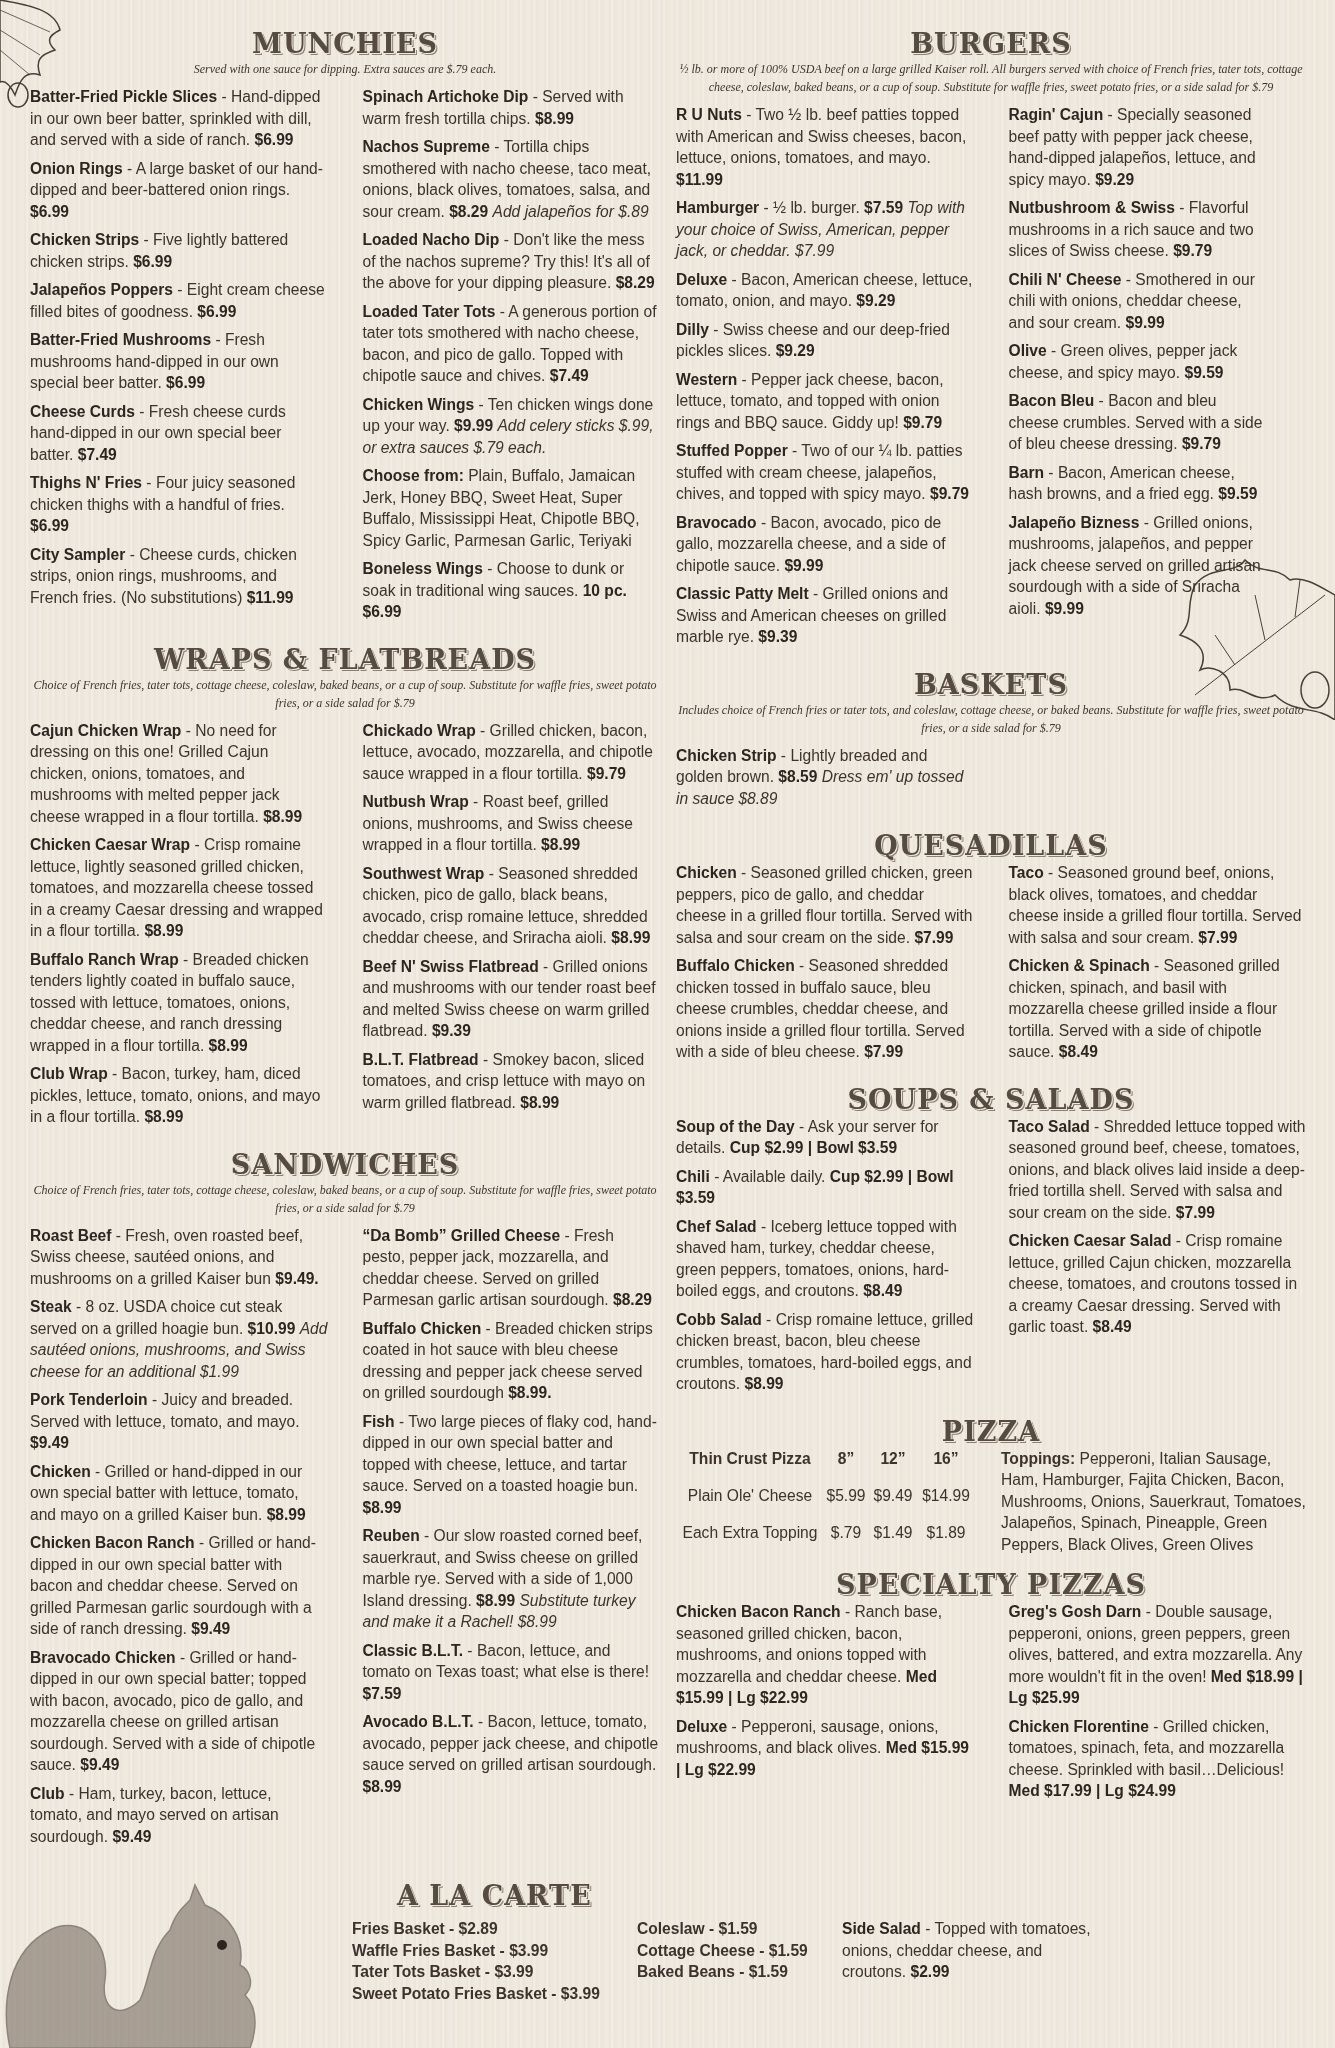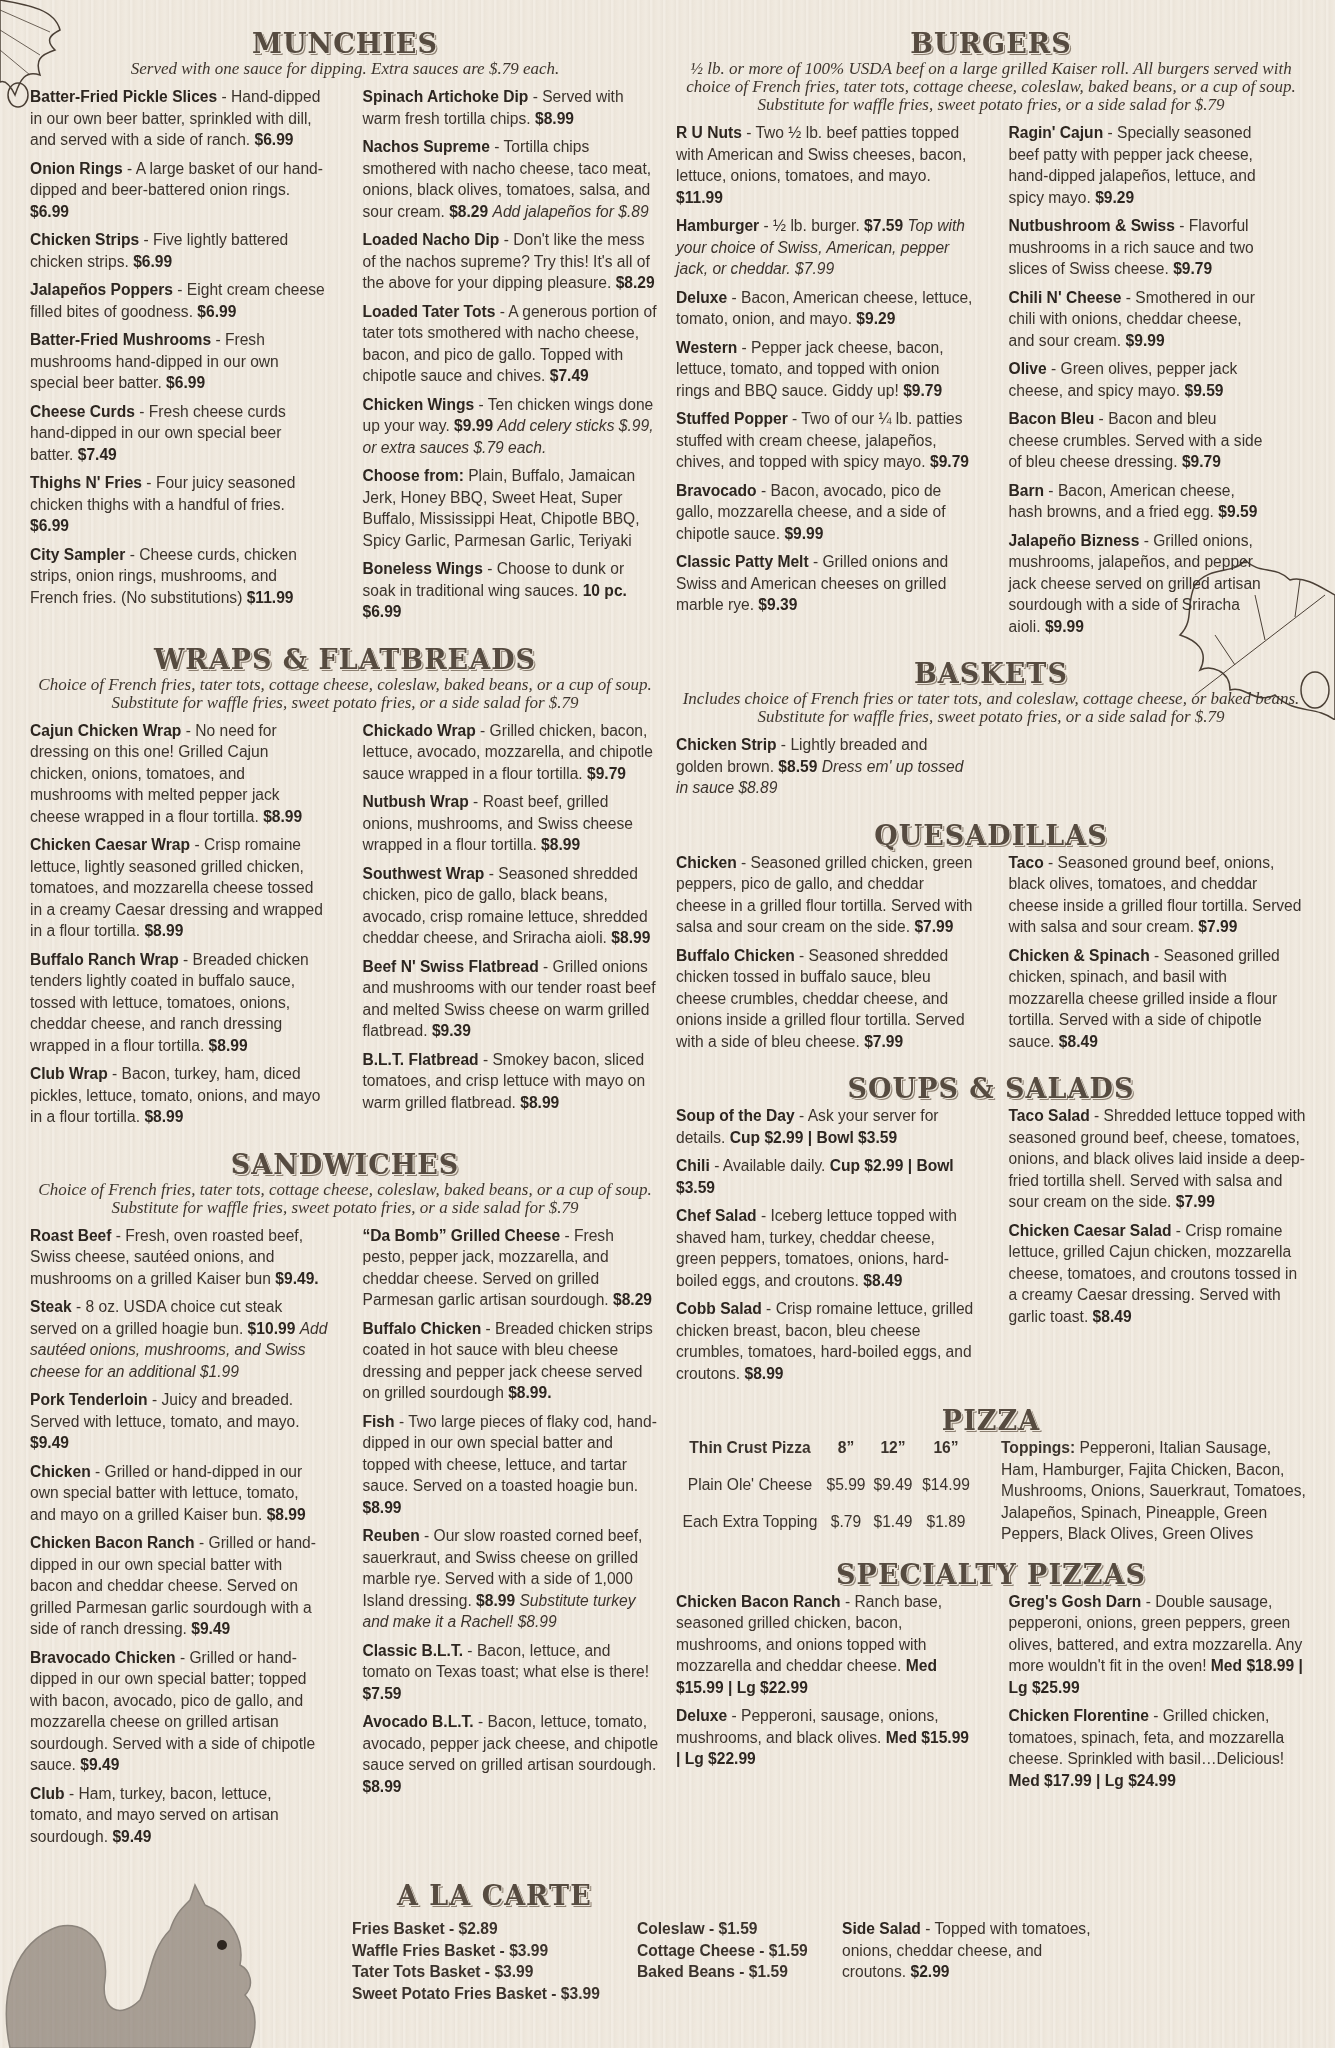--- a/index.html
+++ b/index.html
@@ -16,21 +16,21 @@
   .col.left { left: 30px; top: 28px; width: 630px; }
   .col.right { left: 676px; top: 28px; width: 630px; }
   .section { margin-bottom: 14px; }
   .sec-title {
     font-family: "DejaVu Serif", serif; font-weight: bold; text-align: center;
     font-size: 27px; letter-spacing: 1px; color: #564b40; margin: 0; line-height: 32px;
     text-shadow: 1px 1px 0 #efe8dd, 2px 2px 0 #8d8072;
   }
   .sec-sub {
     font-family: "Liberation Serif", serif; font-style: italic; text-align: center;
-    font-size: 17px; line-height: 18px; margin: 0 0 8px 0; color: #3e362e;
+    font-size: 12px; line-height: 18px; margin: 0 0 8px 0; color: #3e362e;
   }
   .items { display: grid; grid-template-columns: 1fr 1fr; column-gap: 35px; }
   .items .c { display: flex; flex-direction: column; }
   .item { font-size: 15.6px; line-height: 21.5px; margin-bottom: 7px; font-family: "Liberation Sans", sans-serif; }
   .item .name { font-weight: bold; color: #2d2620; }
   .item .desc { color: #3b332c; }
   .item .price { font-weight: bold; color: #2d2620; }
   .item .note { font-style: italic; color: #3b332c; }
   .pizza-table { display: grid; grid-template-columns: 1fr 1fr; column-gap: 20px; font-size: 15.6px; line-height: 21.5px; }
   .ptab { display: grid; grid-template-columns: 148px 44px 50px 56px; row-gap: 4px; }
@@ -138,20 +138,21 @@
   <div class="col right">
 
     <section class="section">
       <h2 class="sec-title">BURGERS</h2>
       <p class="sec-sub">½ lb. or more of 100% USDA beef on a large grilled Kaiser roll. All burgers served with choice of French fries, tater tots, cottage cheese, coleslaw, baked beans, or a cup of soup. Substitute for waffle fries, sweet potato fries, or a side salad for $.79</p>
       <div class="items">
         <div class="c">
             <div class="item"><span class="name">R U Nuts</span> - <span class="desc">Two ½ lb. beef patties topped with American and Swiss cheeses, bacon, lettuce, onions, tomatoes, and mayo.</span> <span class="price">$11.99</span></div>
             <div class="item"><span class="name">Hamburger</span> - <span class="desc">½ lb. burger.</span> <span class="price">$7.59</span> <span class="note">Top with your choice of Swiss, American, pepper jack, or cheddar. $7.99</span></div>
             <div class="item"><span class="name">Deluxe</span> - <span class="desc">Bacon, American cheese, lettuce, tomato, onion, and mayo.</span> <span class="price">$9.29</span></div>
+            <div class="item"><span class="name">Dilly</span> - <span class="desc">Swiss cheese and our deep-fried pickles slices.</span> <span class="price">$9.29</span></div>
             <div class="item"><span class="name">Western</span> - <span class="desc">Pepper jack cheese, bacon, lettuce, tomato, and topped with onion rings and BBQ sauce. Giddy up!</span> <span class="price">$9.79</span></div>
             <div class="item"><span class="name">Stuffed Popper</span> - <span class="desc">Two of our ¼ lb. patties stuffed with cream cheese, jalapeños, chives, and topped with spicy mayo.</span> <span class="price">$9.79</span></div>
             <div class="item"><span class="name">Bravocado</span> - <span class="desc">Bacon, avocado, pico de gallo, mozzarella cheese, and a side of chipotle sauce.</span> <span class="price">$9.99</span></div>
             <div class="item"><span class="name">Classic Patty Melt</span> - <span class="desc">Grilled onions and Swiss and American cheeses on grilled marble rye.</span> <span class="price">$9.39</span></div>
           </div>
         <div class="c" style="padding-right:40px">
             <div class="item"><span class="name">Ragin' Cajun</span> - <span class="desc">Specially seasoned beef patty with pepper jack cheese, hand-dipped jalapeños, lettuce, and spicy mayo.</span> <span class="price">$9.29</span></div>
             <div class="item"><span class="name">Nutbushroom &amp; Swiss</span> - <span class="desc">Flavorful mushrooms in a rich sauce and two slices of Swiss cheese.</span> <span class="price">$9.79</span></div>
             <div class="item"><span class="name">Chili N' Cheese</span> - <span class="desc">Smothered in our chili with onions, cheddar cheese, and sour cream.</span> <span class="price">$9.99</span></div>
             <div class="item"><span class="name">Olive</span> - <span class="desc">Green olives, pepper jack cheese, and spicy mayo.</span> <span class="price">$9.59</span></div>

